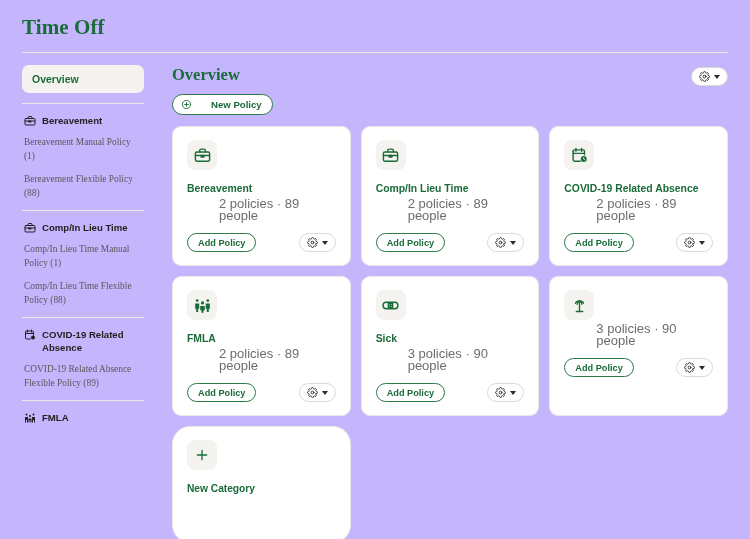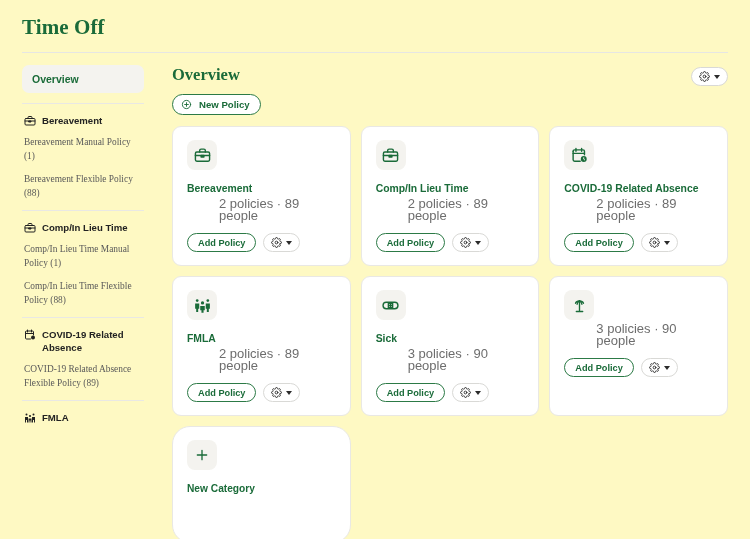--- a/index.html
+++ b/index.html
@@ -9,21 +9,21 @@
     height: 539px;
     overflow: hidden;
     background: #ffffff;
     font-family: "Liberation Sans", sans-serif;
   }
 
   .page {
     position: relative;
     width: 750px;
     height: 539px;
-    background: #fef9c3;
+    background: #c4b5fd;
     overflow: hidden;
   }
 
   
   .page-header {
     padding: 14px 22px 0 22px;
   }
   .page-title {
     font-family: "Liberation Serif", serif;
     font-size: 21px;
@@ -137,21 +137,21 @@
     border-left: 3.5px solid transparent;
     border-right: 3.5px solid transparent;
     border-top: 4px solid #2b2b2b;
     display: block;
   }
 
   .new-policy-btn {
     margin-top: 9px;
     display: inline-flex;
     align-items: center;
-    gap: 7px;
+    gap: 19px;
     border: 1px solid #2c7a46;
     border-radius: 20px;
     background: #ffffff;
     color: #1a6b39;
     font-size: 9.6px;
     font-weight: bold;
     padding: 4px 10px 4px 8px;
     cursor: pointer;
   }
 
@@ -191,20 +191,21 @@
     font-size: 13px;
     color: #6d6d6d;
     line-height: 12px;
     margin-left: 32px;
   }
   .card-actions {
     margin-top: 11px;
     display: flex;
     align-items: center;
     gap: 7px;
+    justify-content: space-between;
   }
   .add-policy-btn {
     display: inline-flex;
     align-items: center;
     justify-content: center;
     border: 1px solid #2c7a46;
     border-radius: 20px;
     background: #ffffff;
     color: #1a6b39;
     font-size: 9.2px;

